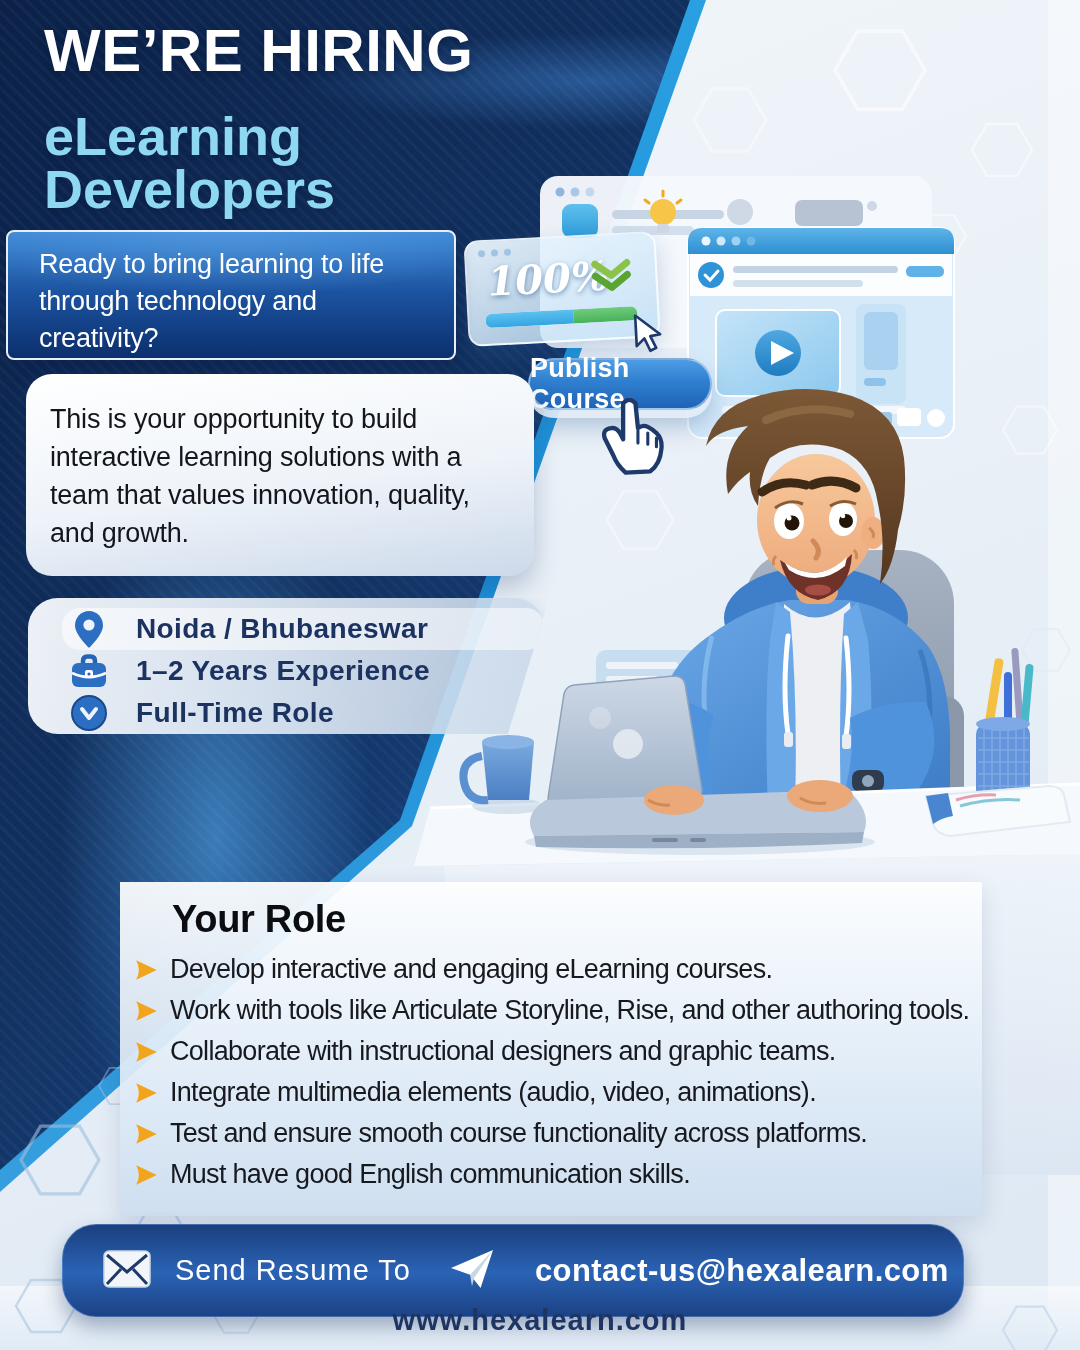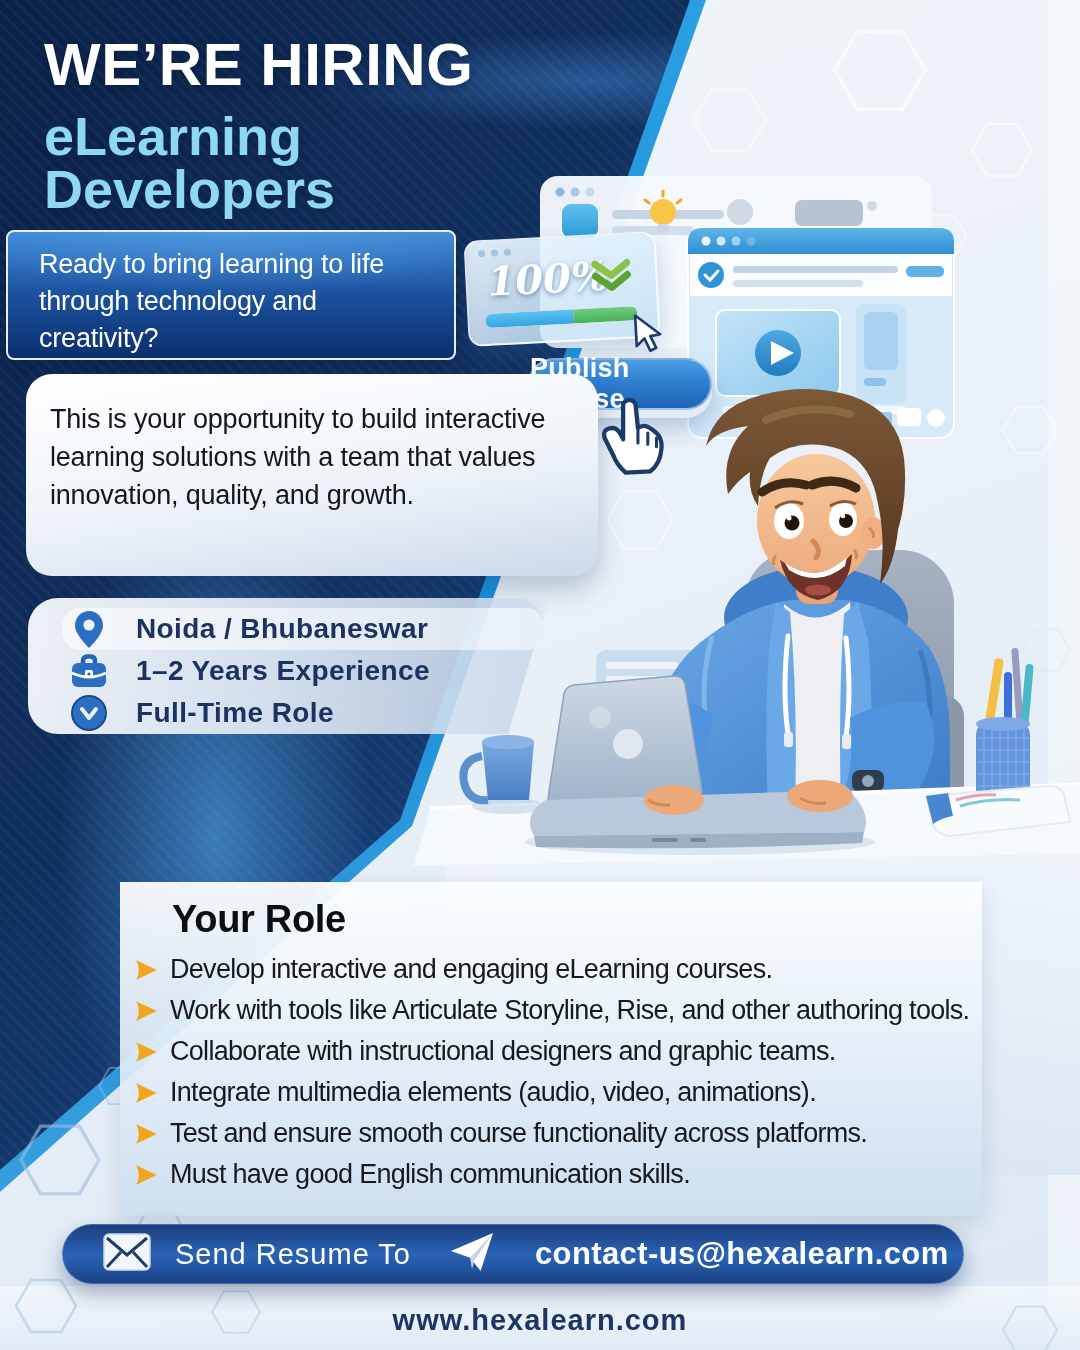--- a/index.html
+++ b/index.html
@@ -30,36 +30,36 @@
     background-image:repeating-linear-gradient(45deg,rgba(255,255,255,.03) 0 3px,transparent 3px 9px);
   }
   .right-strip{left:1048px;top:0;width:32px;height:1350px;background:rgba(255,255,255,.4);z-index:3;}
   .bottom-band{left:0;top:1286px;width:1080px;height:64px;z-index:3;
     background:linear-gradient(180deg,rgba(255,255,255,.55),rgba(224,235,246,.85));}
 
   #hero{left:0;top:0;width:1080px;height:1350px;z-index:4;pointer-events:none;}
 
   
   .headline{
-    left:44px;top:30px;z-index:10;color:#ffffff;font-size:60px;font-weight:bold;
+    left:44px;top:16px;z-index:10;color:#ffffff;font-size:60px;font-weight:bold;
     letter-spacing:.5px;text-shadow:0 3px 8px rgba(5,20,50,.45);
   }
   .role-title{left:44px;top:110px;z-index:10;color:#8fd8f2;font-size:54px;font-weight:bold;
     line-height:53px;text-shadow:0 3px 8px rgba(5,20,50,.4);}
   .intro-box{
     left:6px;top:230px;width:450px;height:130px;z-index:10;
     border:2px solid #e9eef5;border-radius:8px;
     background:
       radial-gradient(120% 90% at 50% 0%,rgba(90,160,230,.55),rgba(90,160,230,0) 55%),
       linear-gradient(180deg,#3f8ad6 0%,#1c53a0 48%,#0b2f6e 100%);
     color:#ffffff;font-size:27px;line-height:37px;letter-spacing:-.2px;
     padding:14px 31px;box-shadow:0 8px 18px rgba(8,30,70,.35);
   }
   .opportunity-card{
-    left:26px;top:374px;width:572px;height:202px;z-index:10;border-radius:26px;
+    left:26px;top:374px;width:508px;height:202px;z-index:10;border-radius:26px;
     background:linear-gradient(172deg,#ffffff 0%,#eef3f9 55%,#ccd9ea 100%);
     box-shadow:0 12px 26px rgba(25,55,105,.25);
     color:#14161c;font-size:27px;line-height:38px;padding:26px 24px;letter-spacing:-.2px;
   }
   .details-panel{
     left:28px;top:598px;width:516px;height:136px;z-index:10;border-radius:30px;
     clip-path:polygon(0 0,101% 0,93% 100%,0 100%);
     background:linear-gradient(100deg,rgba(246,249,253,.96) 0%,rgba(214,226,240,.9) 70%,rgba(198,214,232,.85) 100%);
     box-shadow:0 10px 20px rgba(20,50,100,.25);
     padding:10px 0 10px 34px;display:flex;flex-direction:column;justify-content:space-around;
@@ -82,21 +82,21 @@
     background:linear-gradient(180deg,rgba(253,254,255,.94) 0%,rgba(226,237,248,.92) 55%,rgba(205,222,240,.92) 100%);
     box-shadow:0 8px 22px rgba(30,60,110,.14);
     padding:14px 10px 10px 14px;
   }
   .role-title-h{font-size:38px;font-weight:bold;color:#0b0d11;margin:2px 0 8px 38px;letter-spacing:-.3px;}
   .bullet{display:flex;align-items:flex-start;gap:10px;padding:2px 0;}
   .bullet svg{flex:0 0 26px;margin-top:7px;}
   .bullet-text{font-size:27px;line-height:37px;color:#17191e;letter-spacing:-.7px;}
 
   .contact-bar{
-    left:62px;top:1224px;width:902px;height:60px;z-index:10;border-radius:34px;
+    left:62px;top:1224px;width:902px;height:93px;z-index:10;border-radius:34px;
     background:linear-gradient(180deg,#1b3f7e 0%,#2a63b5 52%,#1c4285 100%);
     border:1px solid rgba(130,175,235,.4);
     box-shadow:0 10px 20px rgba(15,40,90,.35);
     display:flex;align-items:center;padding-left:40px;gap:24px;
   }
   .send-label{color:#ffffff;font-size:29px;letter-spacing:1px;}
   .contact-email{color:#ffffff;font-size:31px;font-weight:bold;letter-spacing:.4px;margin-left:16px;}
   .plane-wrap{margin-left:14px;}
 
   .website{

